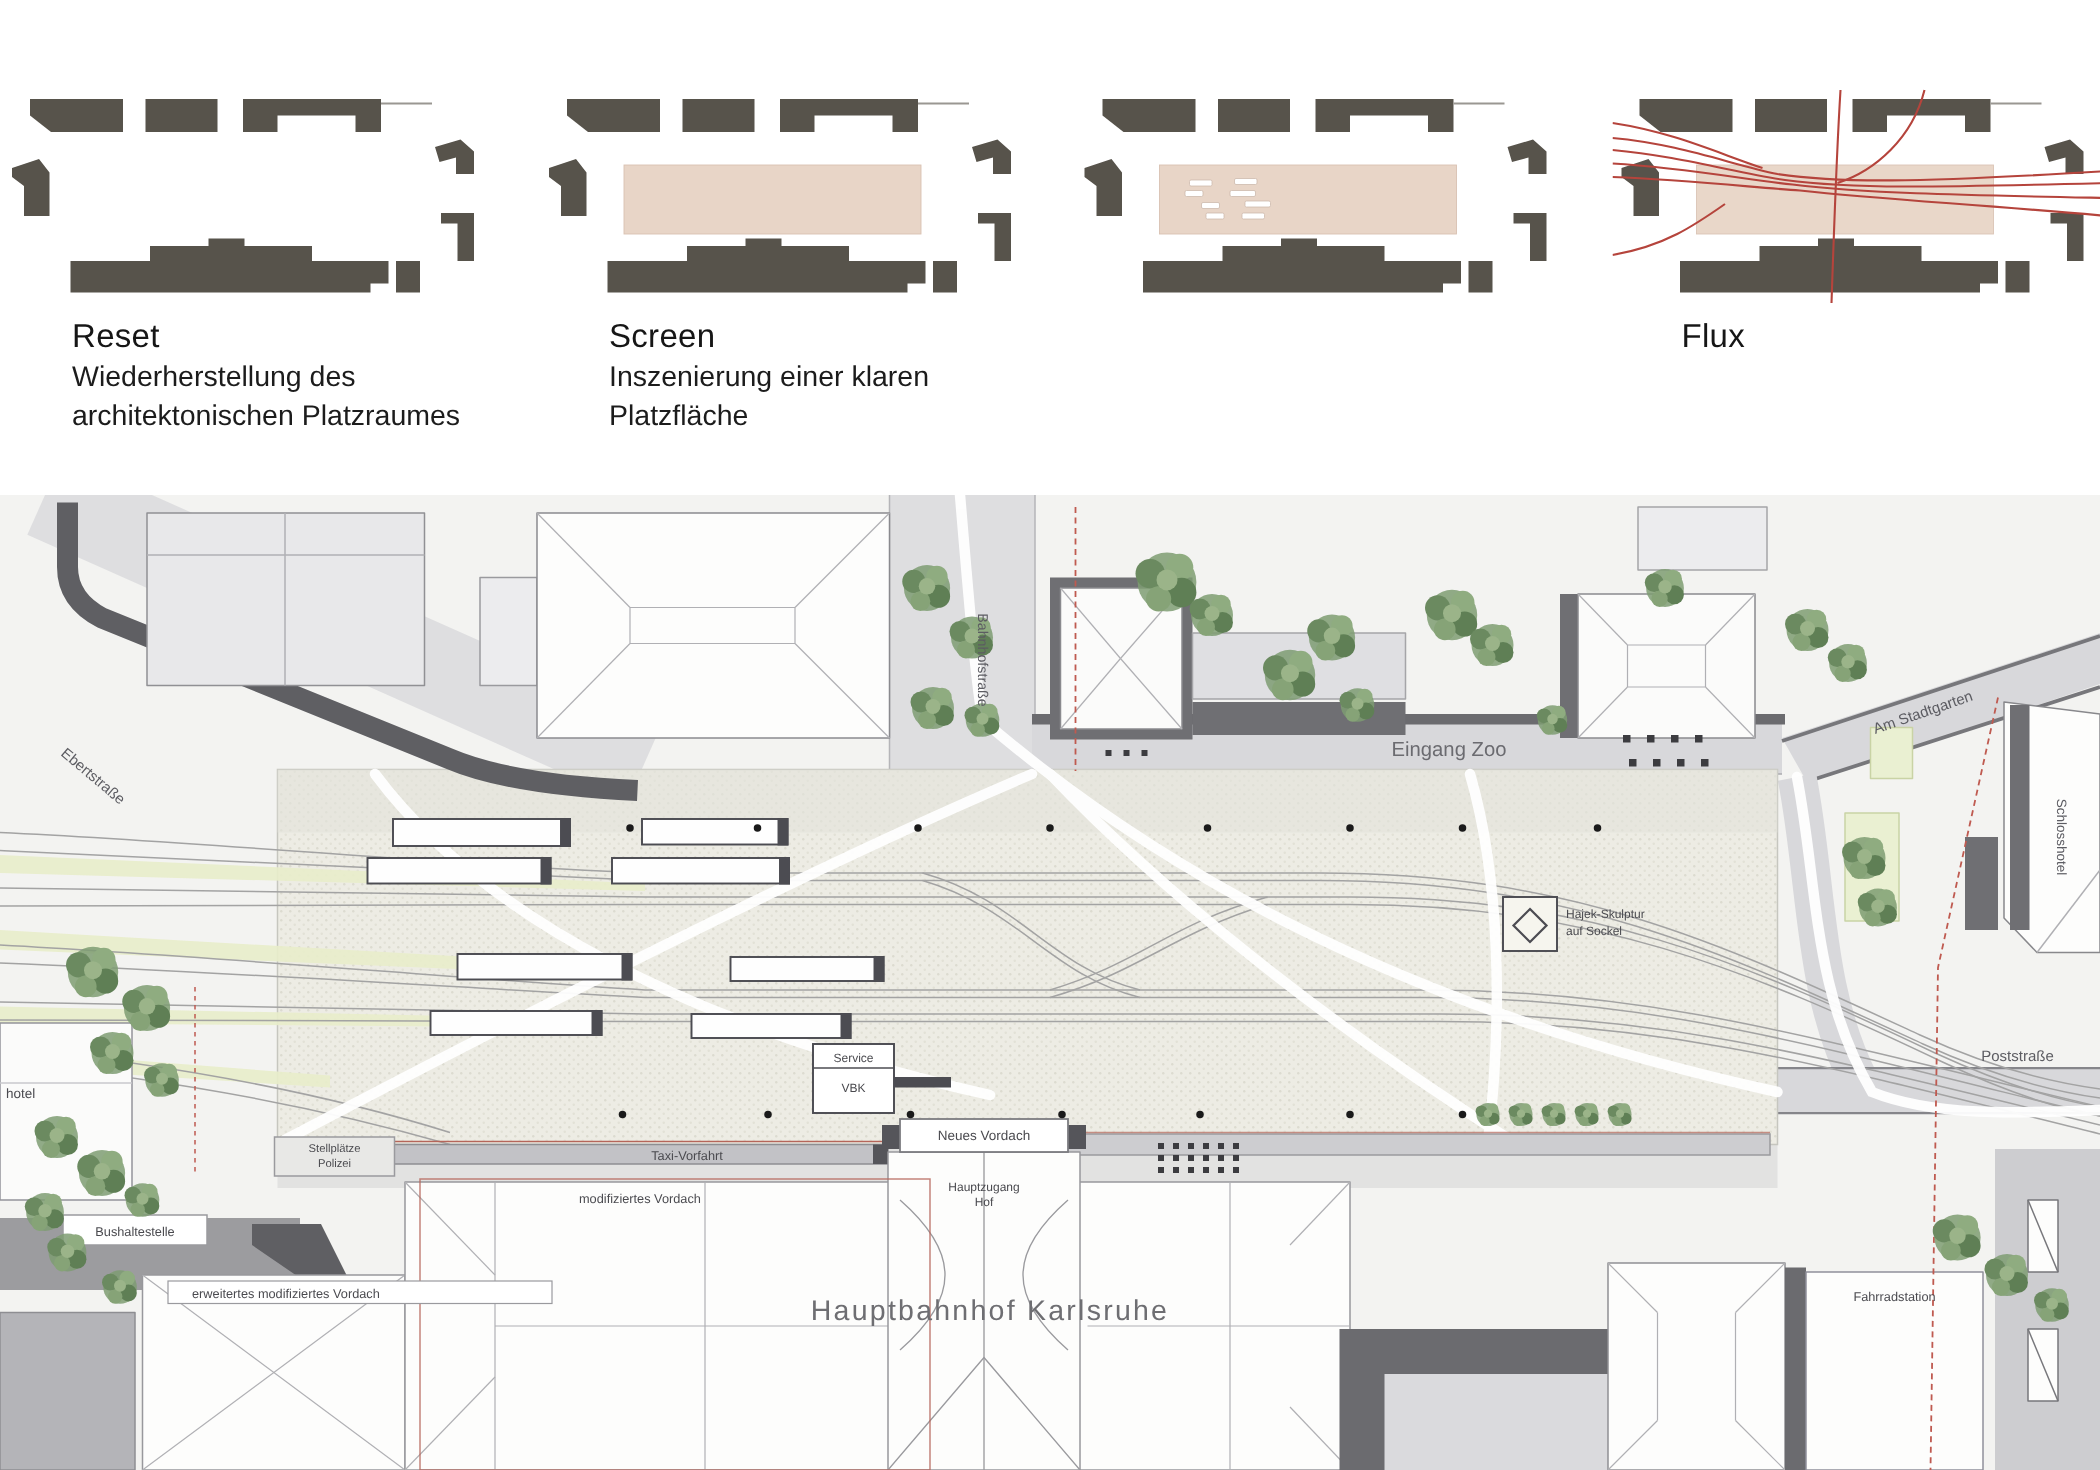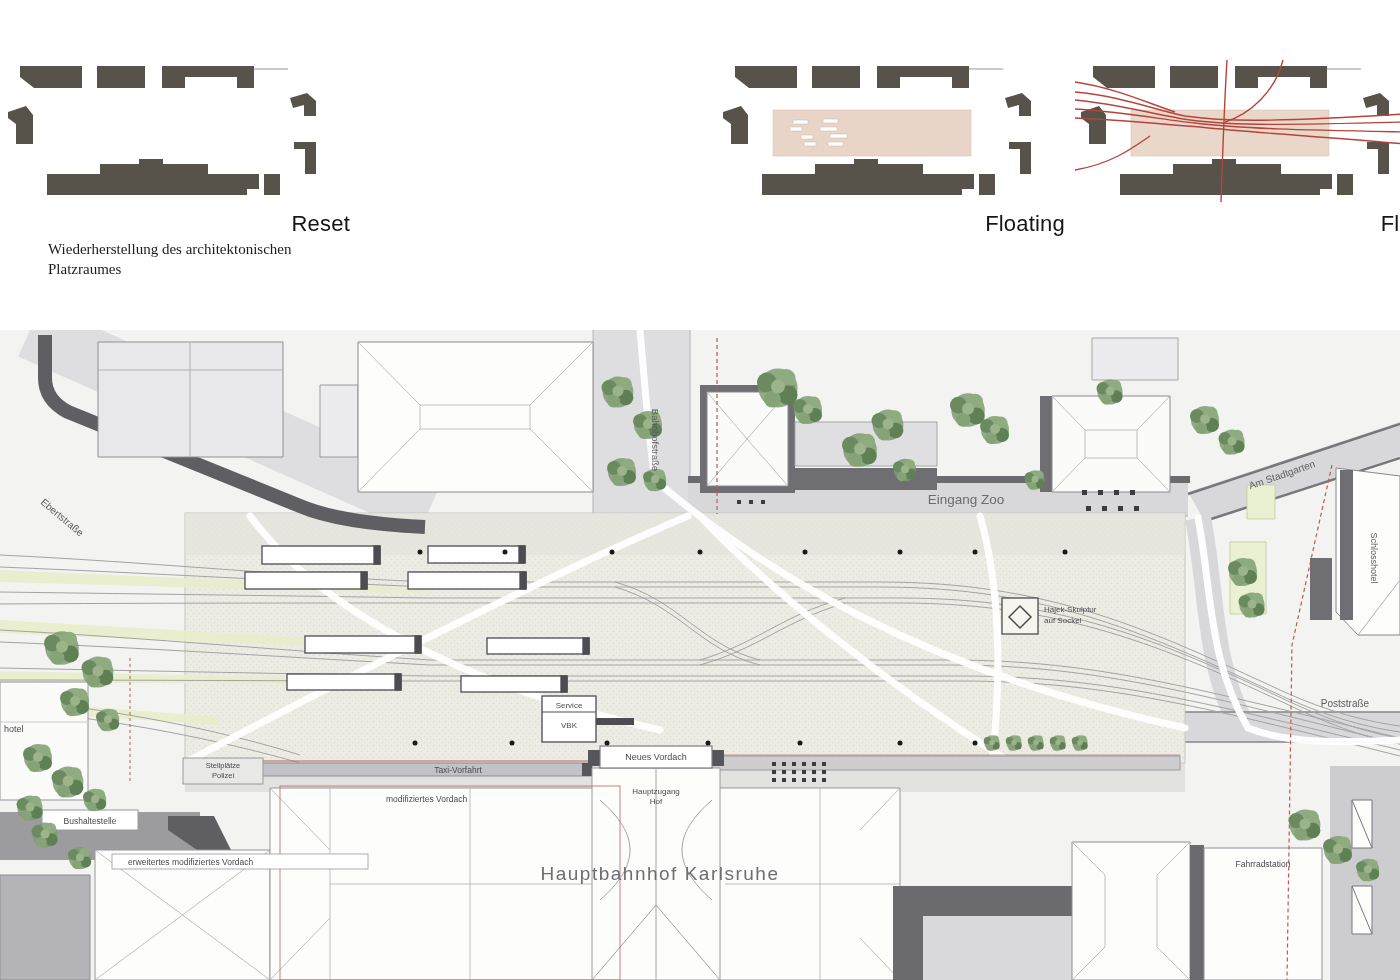--- a/index.html
+++ b/index.html
@@ -1,22 +1,22 @@
 <!DOCTYPE html>
 <html><head>
 <meta charset="utf-8">
 <style>
   html,body{margin:0;padding:0;background:#fff;}
   #page{position:relative;width:1400px;height:980px;background:#fff;overflow:hidden;
         font-family:"Liberation Sans",sans-serif;}
   .concepts{position:absolute;left:0;top:0;width:1400px;height:330px;}
   .concept{position:absolute;top:52px;width:348px;}
   .concept svg{display:block;}
-  .concept-title{margin:4px 0 2px 46px;font-size:22px;color:#161616;letter-spacing:.2px;text-align:right;}
-  .concept-sub{margin:0 0 0 46px;width:268px;font-size:15px;line-height:1.35;color:#1c1c1c;font-family:Liberation Serif, serif;}
+  .concept-title{margin:4px 0 2px 46px;font-size:22px;color:#161616;letter-spacing:.2px;}
+  .concept-sub{margin:0 0 0 46px;width:268px;font-size:19px;line-height:1.35;color:#1c1c1c;}
   .plan-wrap{position:absolute;left:0;top:330px;width:1400px;height:650px;}
   text{font-family:"Liberation Sans",sans-serif;}
   .lbl{fill:#4a4a4f;}
   .street{fill:#5c5c62;}
 </style>
 </head>
 <body>
 
 <div id="page">
 
@@ -75,28 +75,35 @@
   <div class="concepts">
 
     <div class="concept" style="left:2px">
       <svg width="330" height="155" viewBox="0 0 330 155">
         <use href="#g-fp"></use>
       </svg>
       <div class="concept-title">Reset</div>
       <p class="concept-sub">Wiederherstellung des architektonischen Platzraumes</p>
     </div>
 
+    <div class="concept" style="left:360px">
+      <svg width="330" height="155" viewBox="0 0 330 155">
+        <use href="#g-screen"></use>
+          <use href="#g-fp"></use>
+      </svg>
+      <div class="concept-title">Screen</div>
+      <p class="concept-sub">Inszenierung einer klaren Platzfläche</p>
+    </div>
 
     <div class="concept" style="left:717px">
       <svg width="330" height="155" viewBox="0 0 330 155">
         <use href="#g-screen"></use>
           <use href="#g-elems"></use>
           <use href="#g-fp"></use>
       </svg>
-      <div class="concept-title">Floating</div>
     </div>
 
     <div class="concept" style="left:1075px">
       <svg width="330" height="155" viewBox="0 0 330 155">
         <use href="#g-screen" opacity="0.95"></use>
           <use href="#g-fp"></use>
           <use href="#g-flux"></use>
       </svg>
       <div class="concept-title">Flux</div>
     </div>

